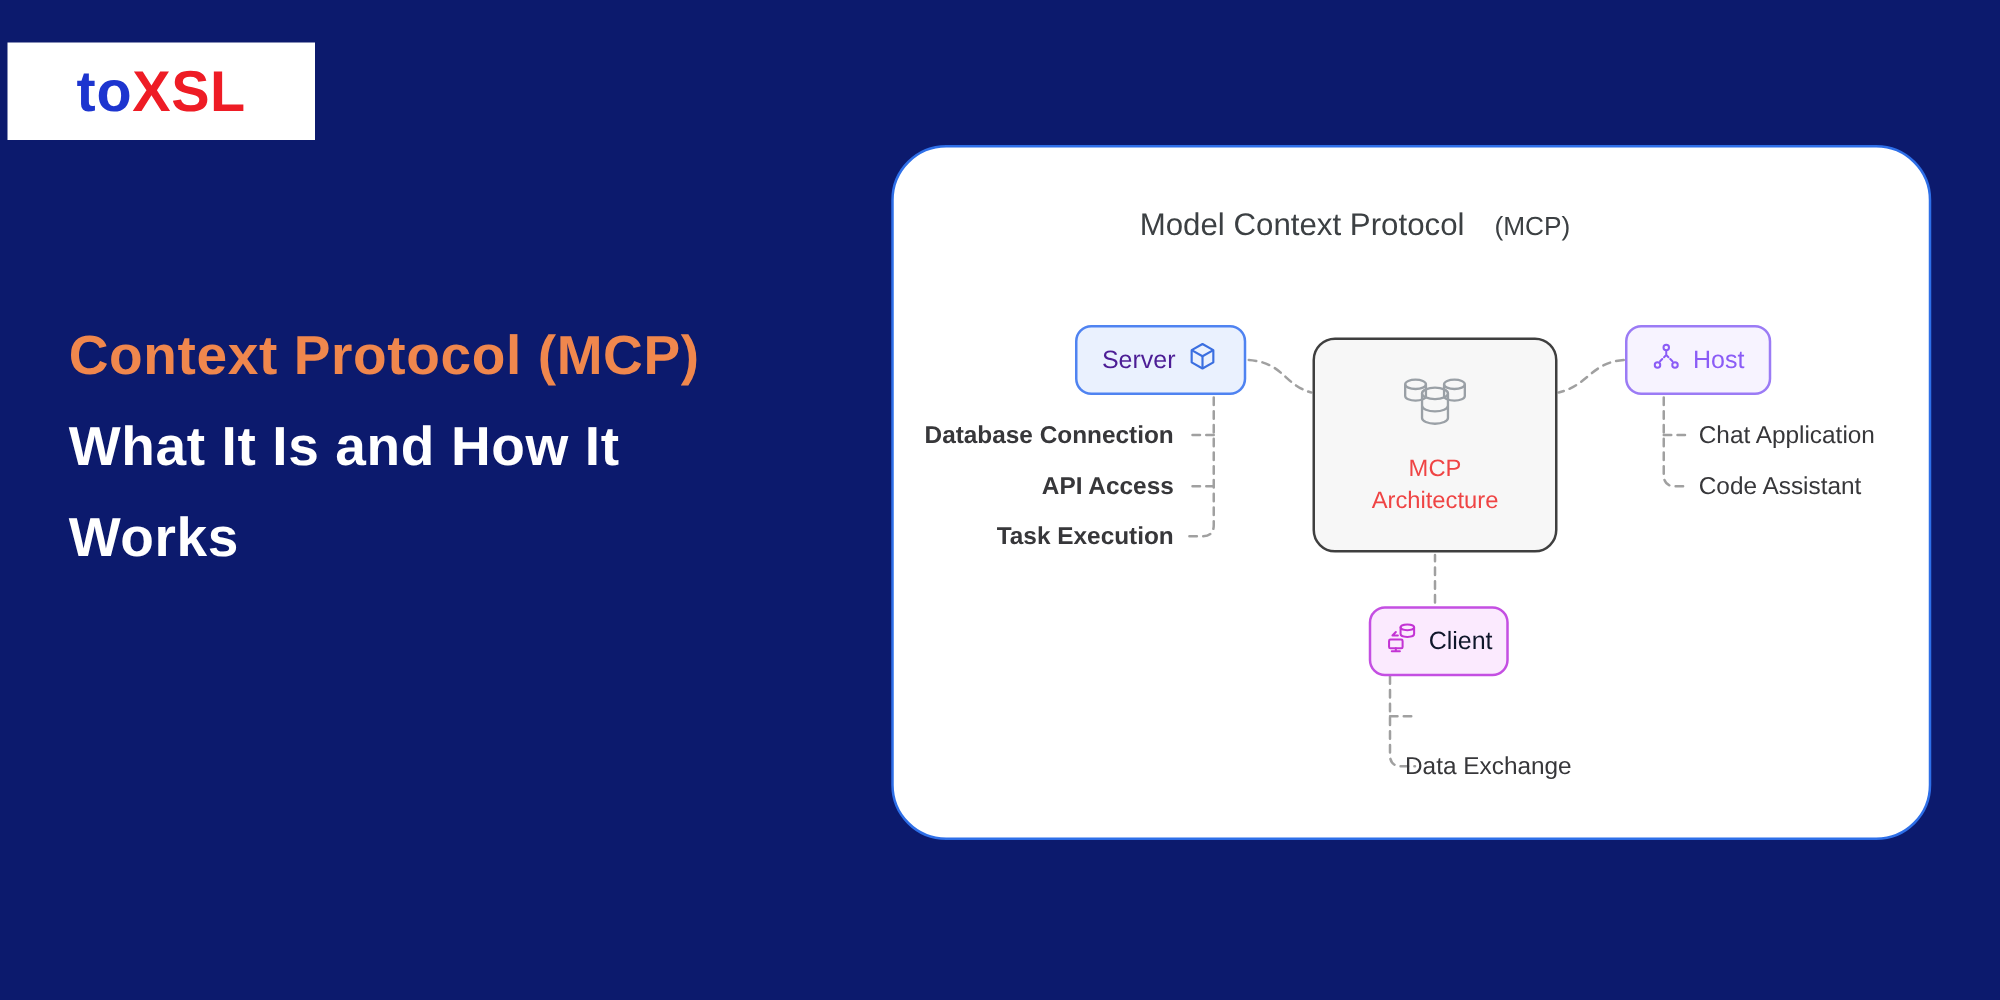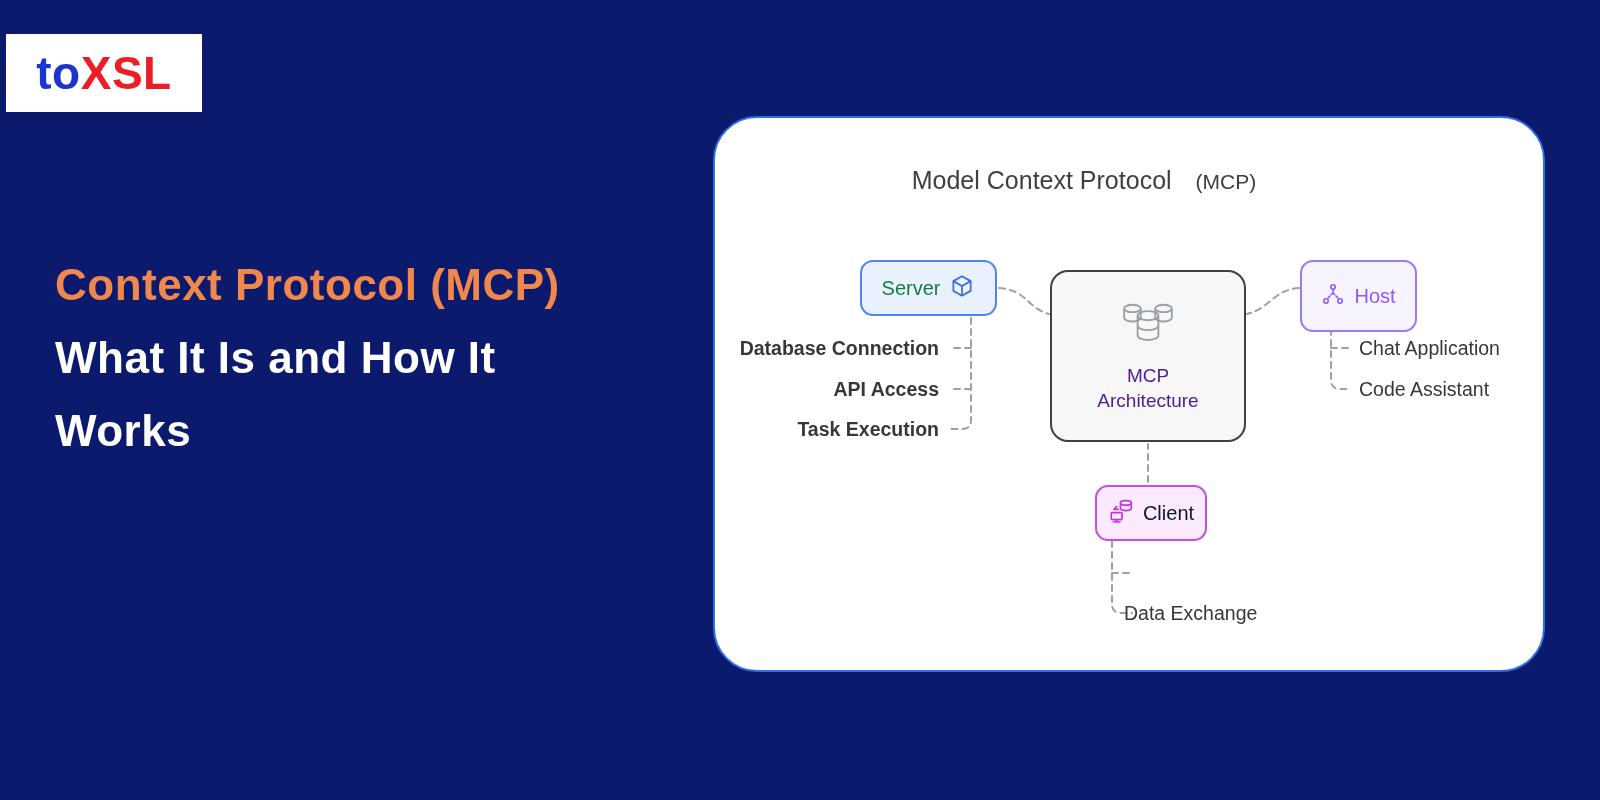--- a/index.html
+++ b/index.html
@@ -7,21 +7,21 @@
   body {
     position:relative;
     background:#0c1a6d;
     font-family:"Liberation Sans", sans-serif;
     overflow:hidden;
   }
 
   
   .logo-box {
     position:absolute; left:6px; top:34px;
-    width:196px; height:78px;
+    width:246px; height:78px;
     background:#ffffff;
     display:flex; align-items:center; justify-content:center;
   }
   .logo-text { font-size:46px; font-weight:bold; letter-spacing:0.5px; }
   .logo-prefix { color:#1d35cf; }
   .logo-suffix { color:#ee1c25; }
 
   
   .headline {
     position:absolute; left:55px; top:248px;
@@ -51,35 +51,35 @@
     stroke-dasharray:6 5; stroke-linecap:round;
   }
 
   .node {
     position:absolute;
     display:flex; align-items:center; justify-content:center; gap:9px;
     border-radius:13px; font-size:20px;
   }
   .node-server {
     left:145px; top:142px; width:137px; height:56px;
-    background:#eaf1fe; border:2px solid #4f83f1; color:#15803d;
+    background:#eaf1fe; border:2px solid #4f83f1; color:#4c1d95;
   }
   .node-host {
-    left:585px; top:142px; width:117px; height:72px;
+    left:585px; top:142px; width:117px; height:56px;
     background:#f7f3ff; border:2px solid #9b7bf5; color:#8b5cf6;
   }
   .node-client {
     left:364px; top:367px; width:112px; height:56px;
     background:#fbeafe; border:2px solid #c44fe2; color:#0f172a;margin-left:16px;
   }
   .node-center {
     left:335px; top:152px; width:196px; height:172px;
     background:#f7f7f7; border:2px solid #3f3f3f; border-radius:18px;
     flex-direction:column; gap:10px;
-    color:#4c1d95; font-size:19px;
+    color:#ef4444; font-size:19px;
   }
   .center-text { text-align:center; line-height:25px; }
 
   .side-label {
     position:absolute; font-size:19.5px; color:#37373a; line-height:24px;
     white-space:nowrap;
   }
   .lbl-right { left:0; width:224px; text-align:right;font-weight:bold; }
   .lbl-db   { top:218px; }
   .lbl-api  { top:259px; }

